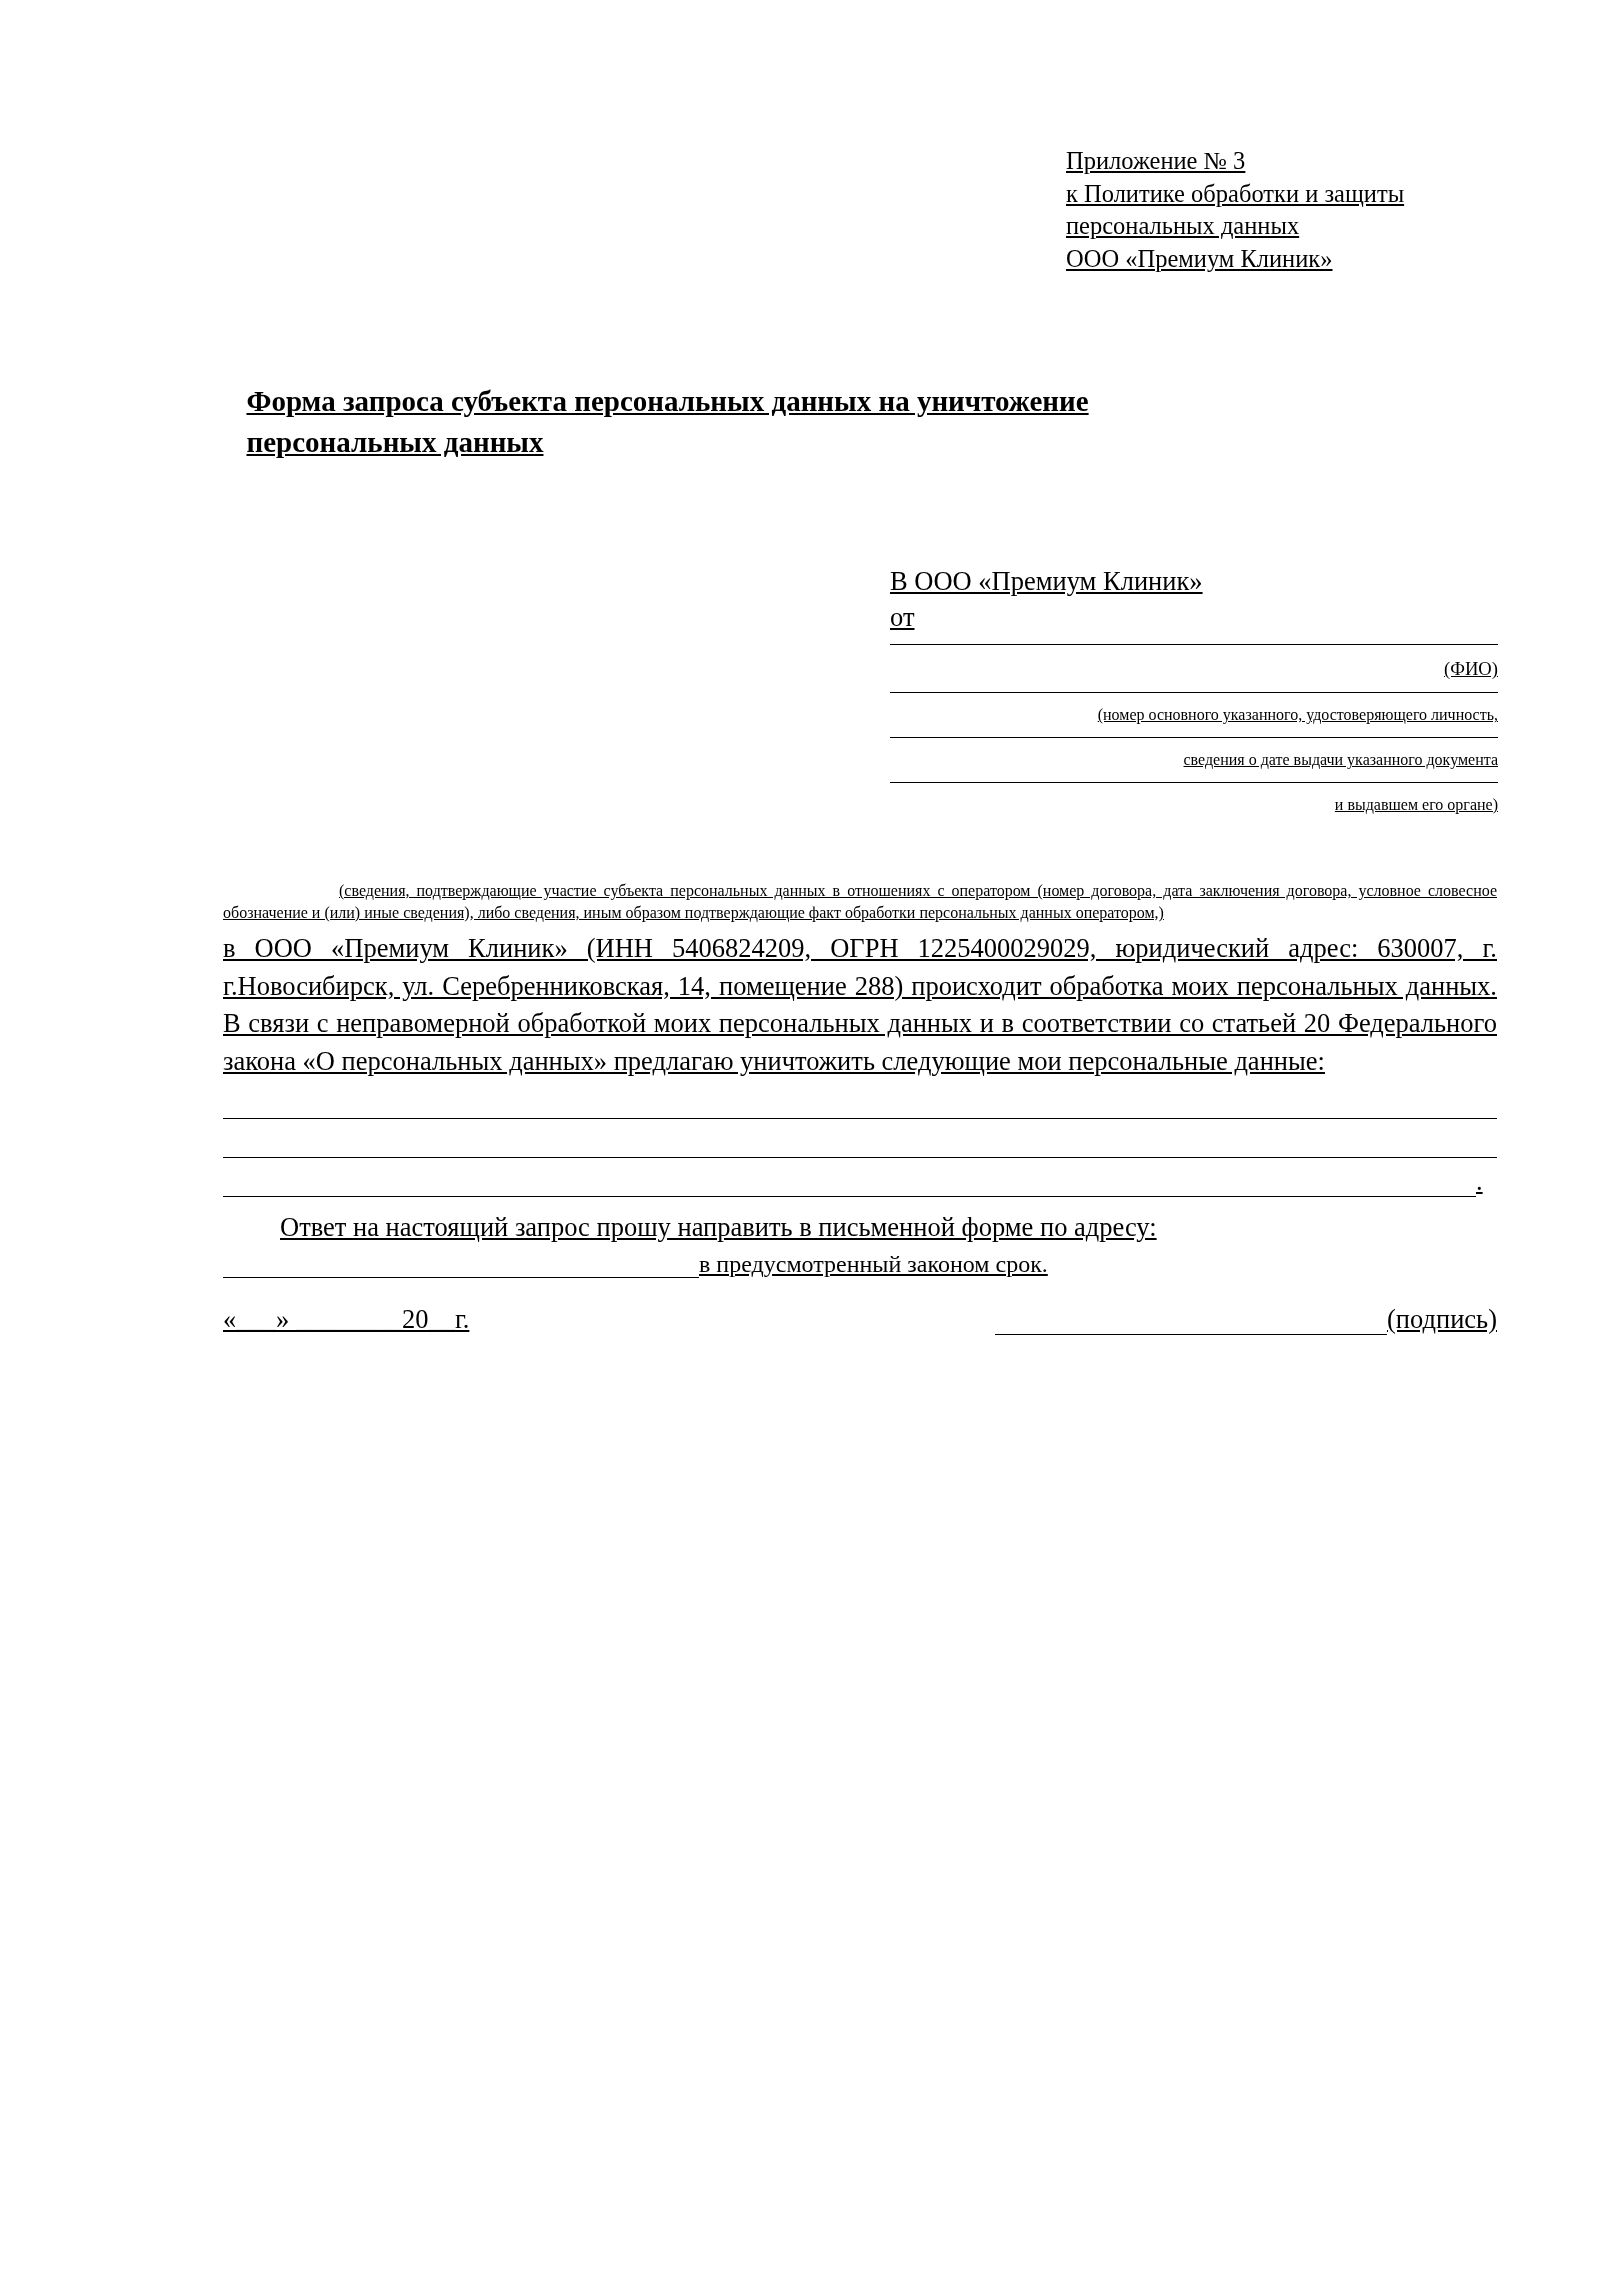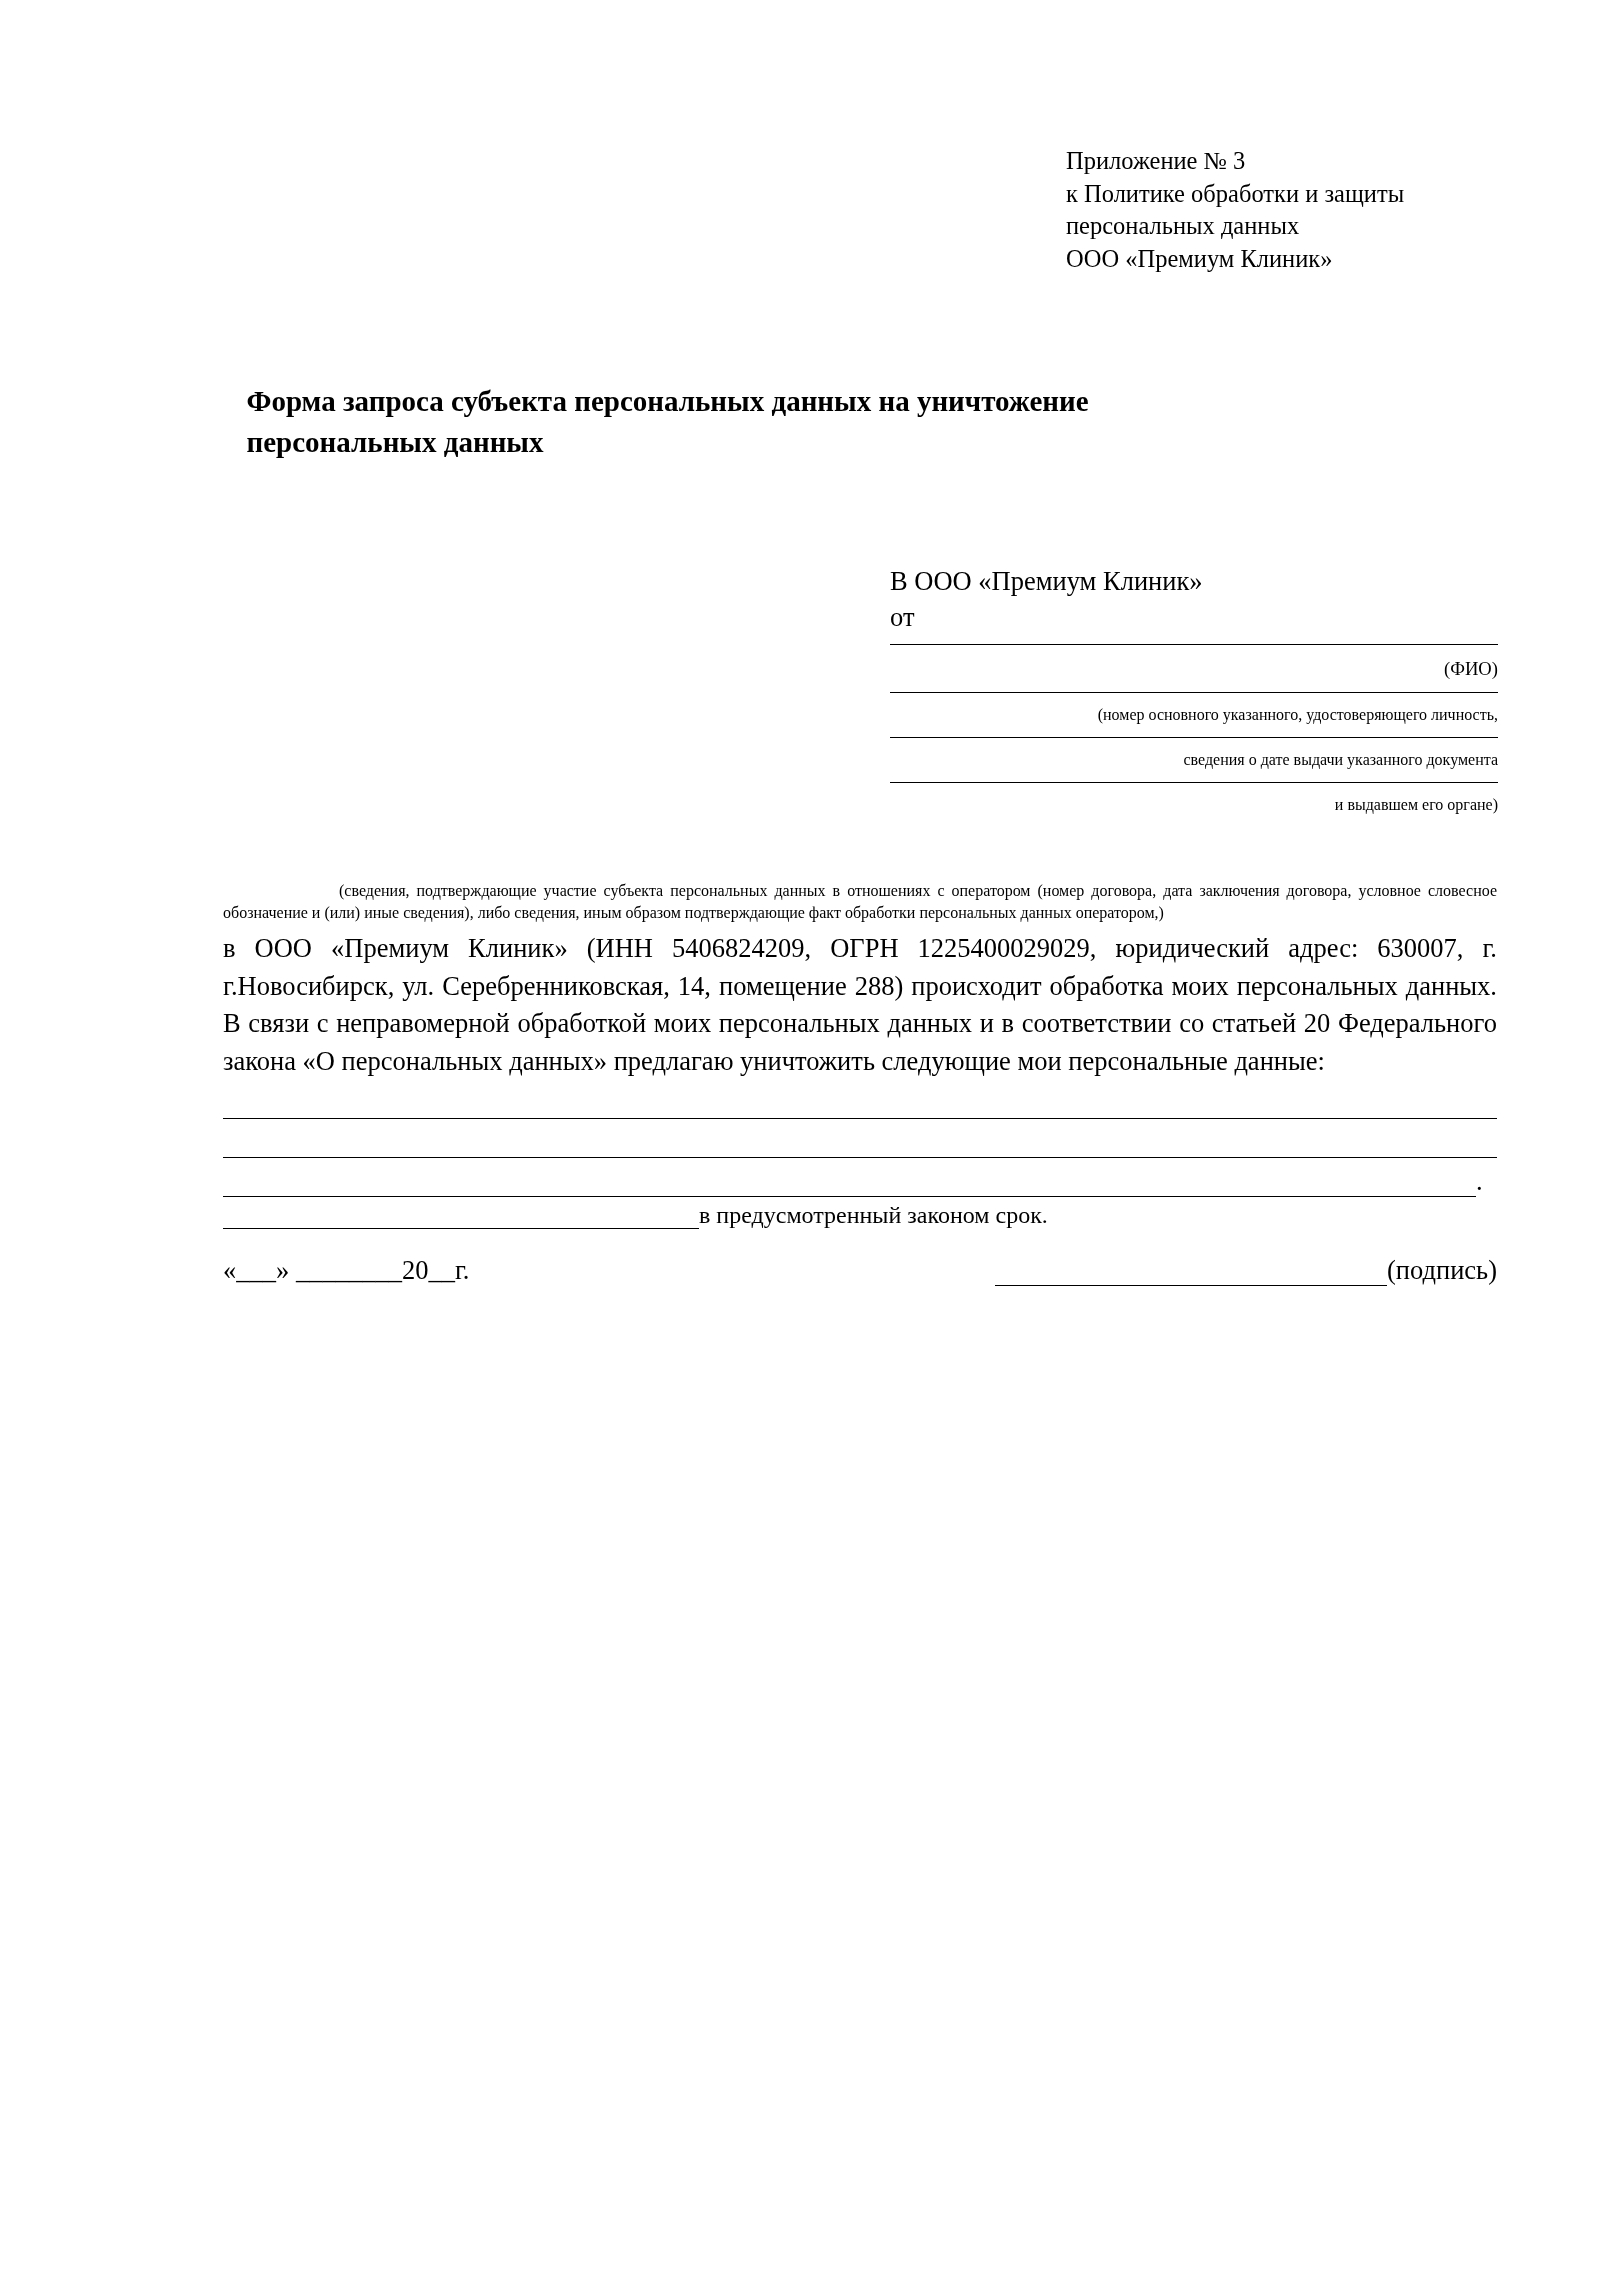--- a/index.html
+++ b/index.html
@@ -20,20 +20,21 @@
     width: 1621px;
     height: 2294px;
     padding: 0;
     box-sizing: border-box;
   }
   .content {
     position: absolute;
     left: 223px;
     top: 0;
     width: 1274px;
+    text-decoration: underline;
   }
 
   
   .header-block {
     margin-top: 145px;
     margin-left: 843px;
     font-size: 24.5px;
     line-height: 1.33;
   }
   .header-block div {
@@ -232,20 +233,21 @@
 
       <div class="blank-line"></div>
       <div class="blank-line"></div>
 
 
       <div class="reason-tail">
         <span class="fill"></span>
         <span>.</span>
       </div>
 
+      <div class="answer-para">Ответ на настоящий запрос прошу направить в письменной форме по адресу:</div>
 
       <div class="answer-row">
         <span class="fill"></span>
         <span class="tail">в предусмотренный законом срок.</span>
       </div>
 
       <div class="sign-row">
         <span class="date">«___» ________20__г.</span>
         <span class="spacer"></span>
         <span class="sig-line"></span>

